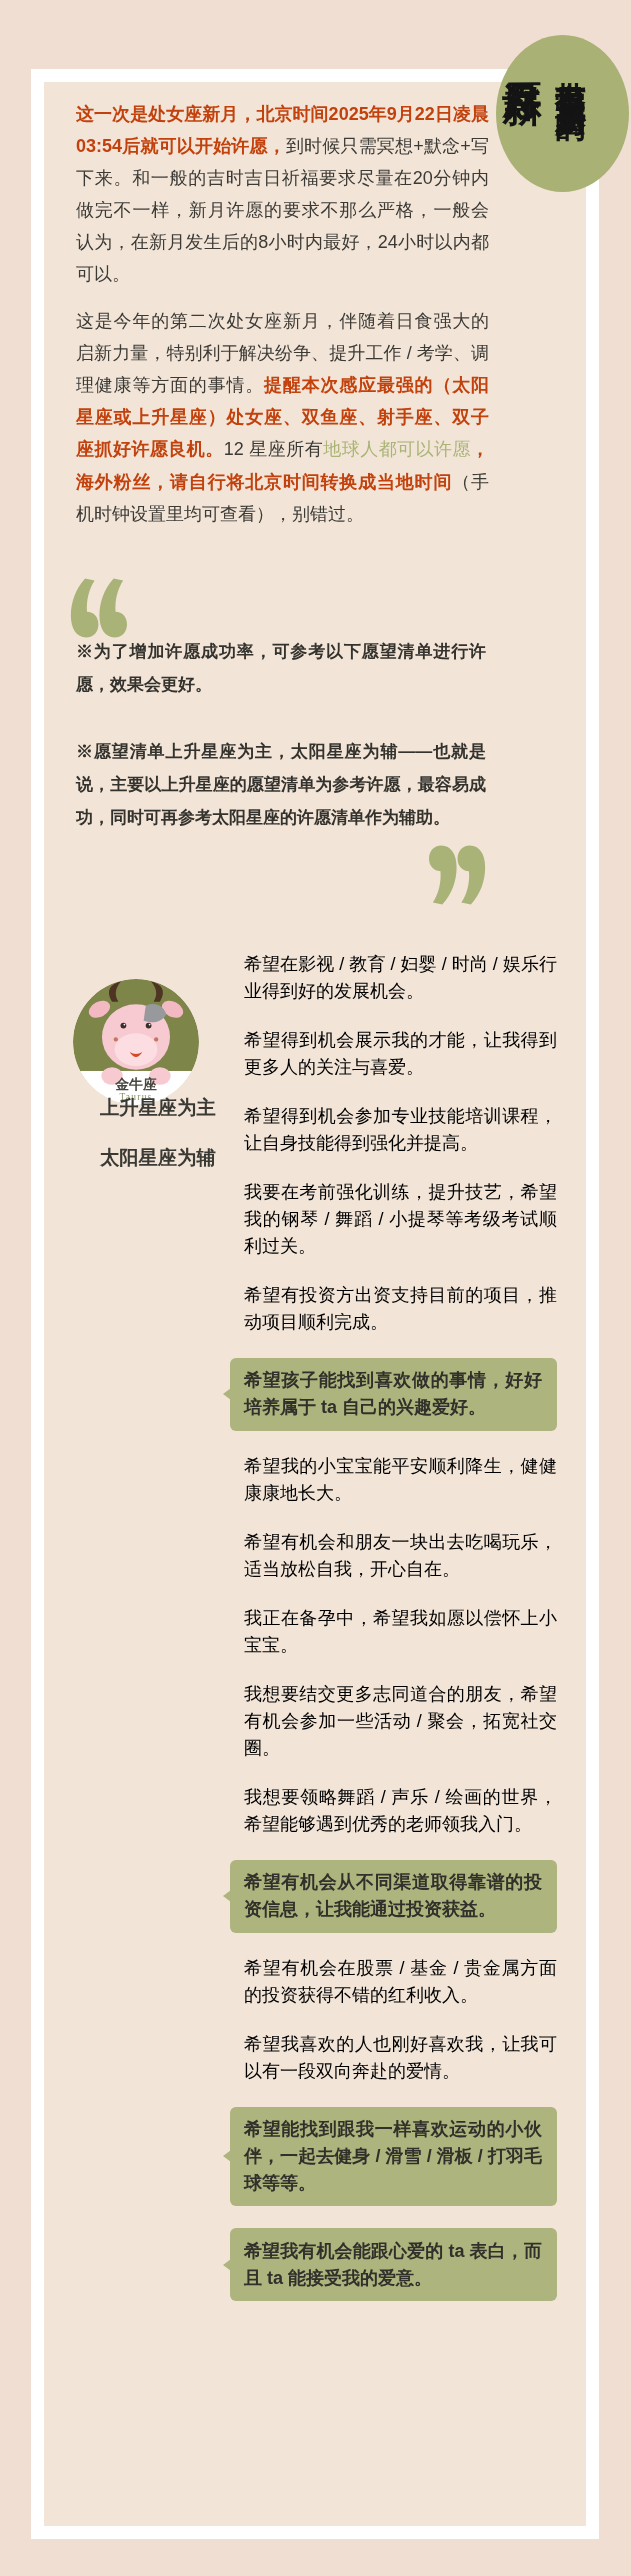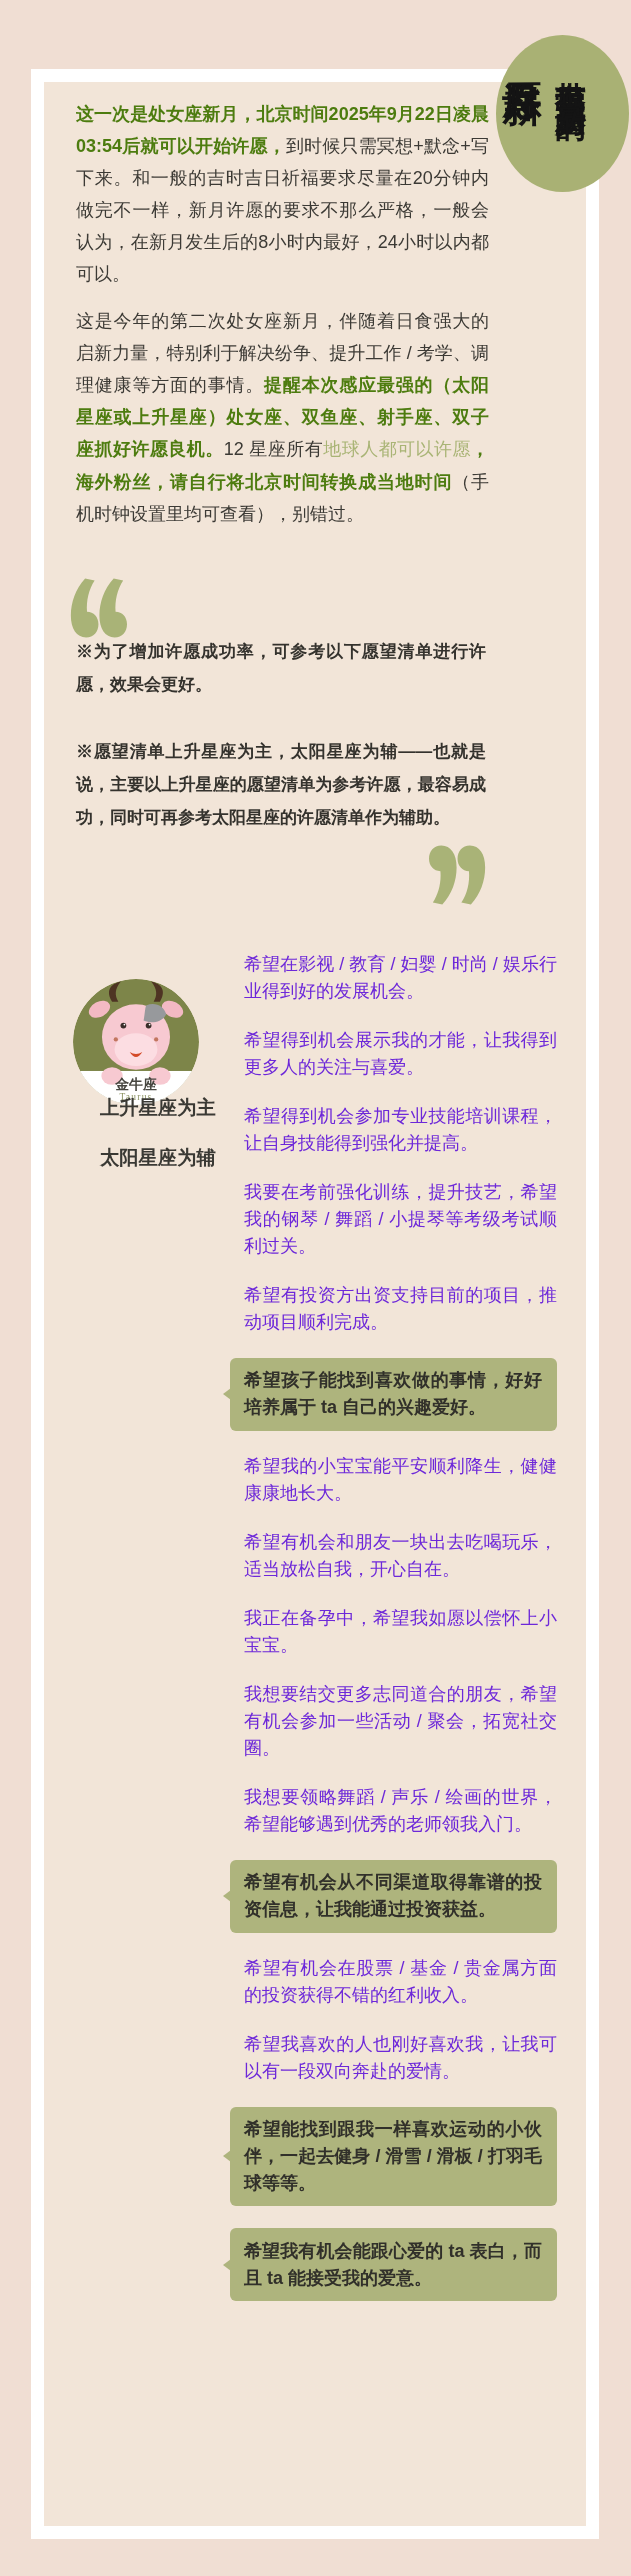--- a/index.html
+++ b/index.html
@@ -15,39 +15,39 @@
   .vtitle{position:absolute;writing-mode:vertical-rl;text-orientation:upright;
           font-family:"Liberation Serif","DejaVu Serif",serif;font-weight:bold;color:#141414;}
   .vtitle.small{left:549px;top:57px;height:386px;font-size:31px;letter-spacing:2.9px;}
   .vtitle.big{left:495px;top:54px;height:328px;font-size:39px;letter-spacing:-1.2px;}
   
   .intro{position:absolute;left:76px;top:98px;width:413px;font-size:18px;line-height:32px;
          color:#3c3a35;text-align:justify;}
   .intro .para{margin:0;}
   .intro .para + .para{margin-top:15px;}
   .seg-n{font-weight:normal;color:#3c3a35;}
-  .seg-b{font-weight:bold;color:#4d7c0f;}
+  .seg-b{font-weight:bold;color:#c2410c;}
   .seg-g{font-weight:normal;color:#a9b475;font-family:Liberation Mono, monospace;}
   
   .qmark{position:absolute;width:59px;height:66px;}
   .qmark svg{width:100%;height:100%;}
   .qmark.open{left:68px;top:575px;}
   .qmark.close{left:429px;top:842px;transform:rotate(180deg);}
   .quote-text{position:absolute;left:76px;top:635px;width:410px;font-size:17px;
               line-height:33px;font-weight:bold;color:#34322d;text-align:justify;}
   .quote-text p{margin:0;}
   .quote-text p + p{margin-top:34px;}
   
   .avatar{position:absolute;left:73px;top:979px;width:126px;height:126px;}
   .profile{position:absolute;left:100px;top:1094px;width:129px;color:#3a3934;
            font-size:19.3px;font-weight:bold;}
   .profile div + div{margin-top:23px;}
   
   .wishes{position:absolute;left:230px;top:951px;width:327px;}
-  .wish{box-sizing:border-box;font-size:18px;line-height:27px;color:#6d28d9;
+  .wish{box-sizing:border-box;font-size:18px;line-height:27px;color:#000000;
         padding:0 0 0 14px;width:327px;margin-bottom:22px;text-align:justify;}
   .wish.hl{position:relative;background:#aeb47d;border-radius:5.9px;
            padding:9.4px 15px 9.4px 14px;font-weight:bold;color:#31302a;}
   .wish.hl::before{content:"";position:absolute;left:-7px;top:50%;transform:translateY(-50%);
            border-top:6.4px solid transparent;border-bottom:6.4px solid transparent;
            border-right:8.2px solid #aeb47d;}
   .wish:last-child{margin-bottom:0;}
 </style>
 </head>
 <body>

